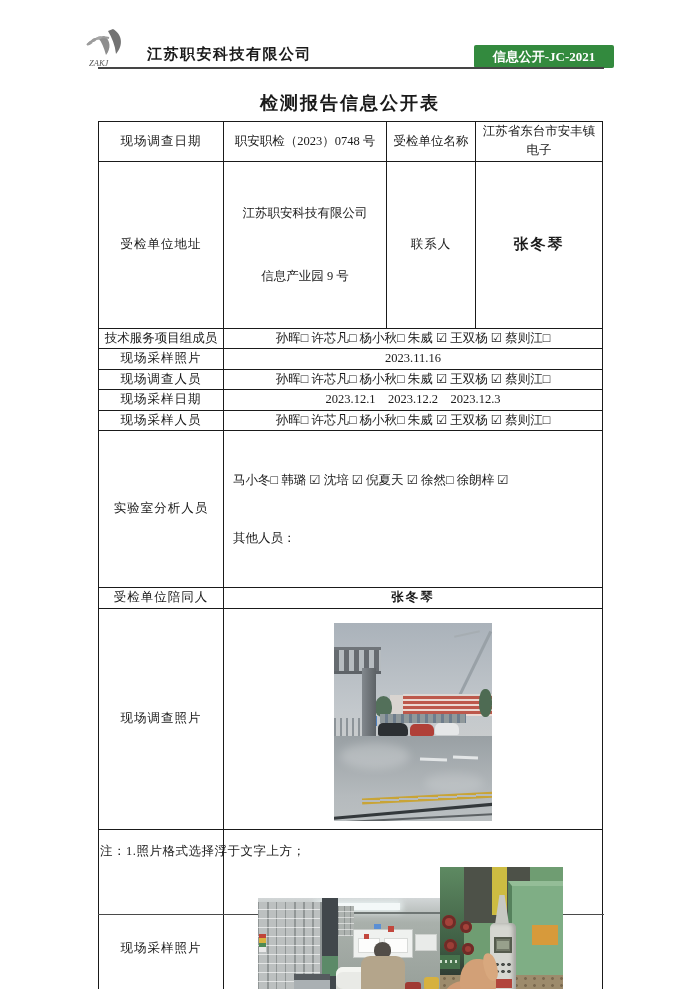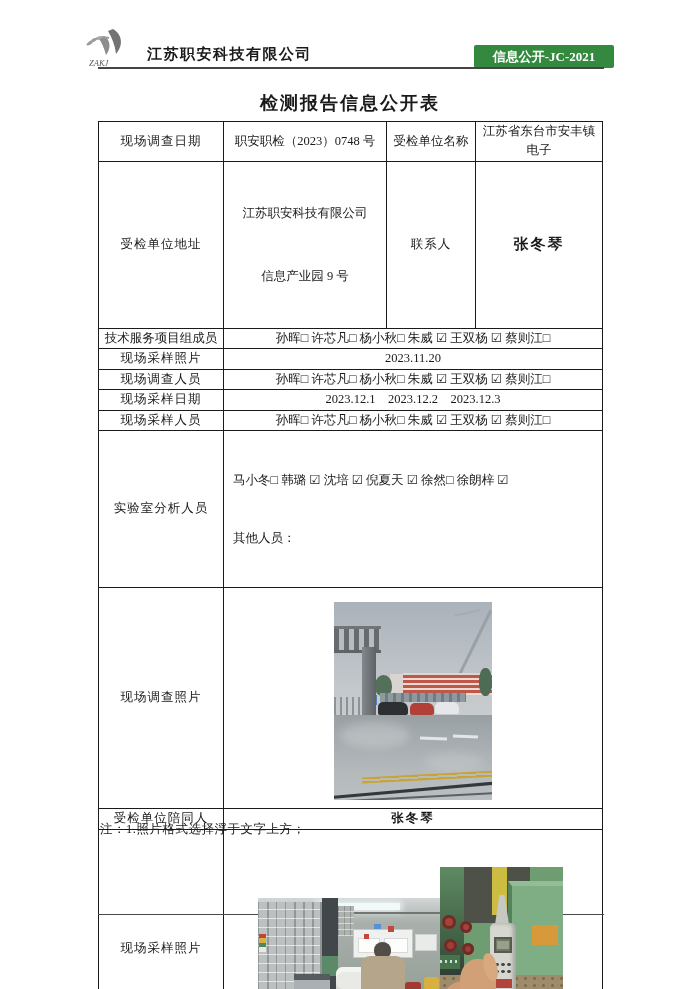--- a/index.html
+++ b/index.html
@@ -23,21 +23,21 @@
                 vertical-align:middle;line-height:1.55;white-space:pre-wrap;}
   td.lbl{letter-spacing:1px;}
   td.lbl-tight{letter-spacing:0;}
   td.left{text-align:left;padding-left:9px;}
   .contact-big{font-weight:bold;font-size:15px;letter-spacing:2px;}
   .escort-bold{font-weight:bold;letter-spacing:2px;}
   .addr-line{display:block;line-height:25px;}
   .lab-line{display:block;line-height:20px;text-align:left;padding-left:5px;}
   td.photo-cell{position:relative;padding:0;}
   
-  .note{left:100px;top:821px;font-size:12.5px;letter-spacing:0.5px;text-align:right;}
+  .note{left:100px;top:843px;font-size:12.5px;letter-spacing:0.5px;text-align:right;}
   .footer-rule{left:98px;top:914px;width:506px;height:1px;background:#4a4a4a;}
   .footer-text{left:98px;top:918px;width:465px;text-align:center;font-size:12px;}
   
   .photo1{left:110px;top:14px;width:158px;height:198px;overflow:hidden;background:#b3bac1;}
   .p1-sky{left:0;top:0;width:158px;height:116px;background:linear-gradient(180deg,#aab2ba,#c3c8cc 75%,#c9cccd);}
   .p1-crane{left:136px;top:4px;width:3px;height:88px;background:#99a1a7;transform:rotate(26deg);}
   .p1-crane2{left:120px;top:10px;width:26px;height:2px;background:#a6adb2;transform:rotate(-12deg);}
   .p1-beam{left:0;top:24px;width:47px;height:21px;
            background:repeating-linear-gradient(90deg,#666b70 0 5px,#b6bcc0 5px 10px);
            border-top:3px solid #70757a;border-bottom:3px solid #5e6368;}
@@ -167,40 +167,44 @@
     </td>
     <td class="lbl">联系人</td>
     <td class="contact-big">张冬琴</td>
   </tr>
   <tr style="height:20px">
     <td class="lbl-tight">技术服务项目组成员</td>
     <td class="left" colspan="3">孙晖□ 许芯凡□ 杨小秋□ 朱威 ☑ 王双杨 ☑ 蔡则江□</td>
   </tr>
   <tr style="height:18px">
     <td class="lbl">现场采样照片</td>
-    <td colspan="3">2023.11.20</td>
+    <td colspan="3">2023.11.16</td>
   </tr>
   <tr style="height:18px">
     <td class="lbl">现场调查人员</td>
     <td class="left" colspan="3">孙晖□ 许芯凡□ 杨小秋□ 朱威 ☑ 王双杨 ☑ 蔡则江□</td>
   </tr>
   <tr style="height:18px">
     <td class="lbl">现场采样日期</td>
     <td colspan="3">2023.12.1　2023.12.2　2023.12.3</td>
   </tr>
   <tr style="height:18px">
     <td class="lbl">现场采样人员</td>
     <td class="left" colspan="3">孙晖□ 许芯凡□ 杨小秋□ 朱威 ☑ 王双杨 ☑ 蔡则江□</td>
   </tr>
   <tr style="height:40px">
     <td class="lbl">实验室分析人员</td>
     <td class="left" colspan="3">
       <span class="lab-line">马小冬□ 韩璐 ☑ 沈培 ☑ 倪夏天 ☑ 徐然□ 徐朗梓 ☑</span>
       <span class="lab-line">其他人员：</span>
     </td>
+  </tr>
+  <tr style="height:19px">
+    <td class="lbl">受检单位陪同人</td>
+    <td class="escort-bold" colspan="3">张冬琴</td>
   </tr>
   <tr style="height:221px">
     <td class="lbl">现场调查照片</td>
     <td class="photo-cell" colspan="3">
       <div class="abs photo1">
         <div class="abs p1-sky"></div>
         <div class="abs p1-crane"></div>
         <div class="abs p1-crane2"></div>
         <div class="abs p1-building"></div>
         <div class="abs p1-bldwhite"></div>
@@ -218,24 +222,20 @@
         <div class="abs p1-wet1"></div>
         <div class="abs p1-wet2"></div>
         <div class="abs p1-dash1"></div>
         <div class="abs p1-dash2"></div>
         <div class="abs p1-yellow"></div>
         <div class="abs p1-cable"></div>
         <div class="abs p1-cable2"></div>
       </div>
     </td>
   </tr>
-  <tr style="height:19px">
-    <td class="lbl">受检单位陪同人</td>
-    <td class="escort-bold" colspan="3">张冬琴</td>
-  </tr>
   <tr style="height:240px">
     <td class="lbl">现场采样照片</td>
     <td class="photo-cell" colspan="3">
       <div class="abs photo2">
         <div class="abs p2-light"></div>
         <div class="abs p2-ceilline"></div>
         <div class="abs p2-mesh2"></div>
         <div class="abs p2-column"></div>
         <div class="abs p2-colgreen"></div>
         <div class="abs p2-board">

